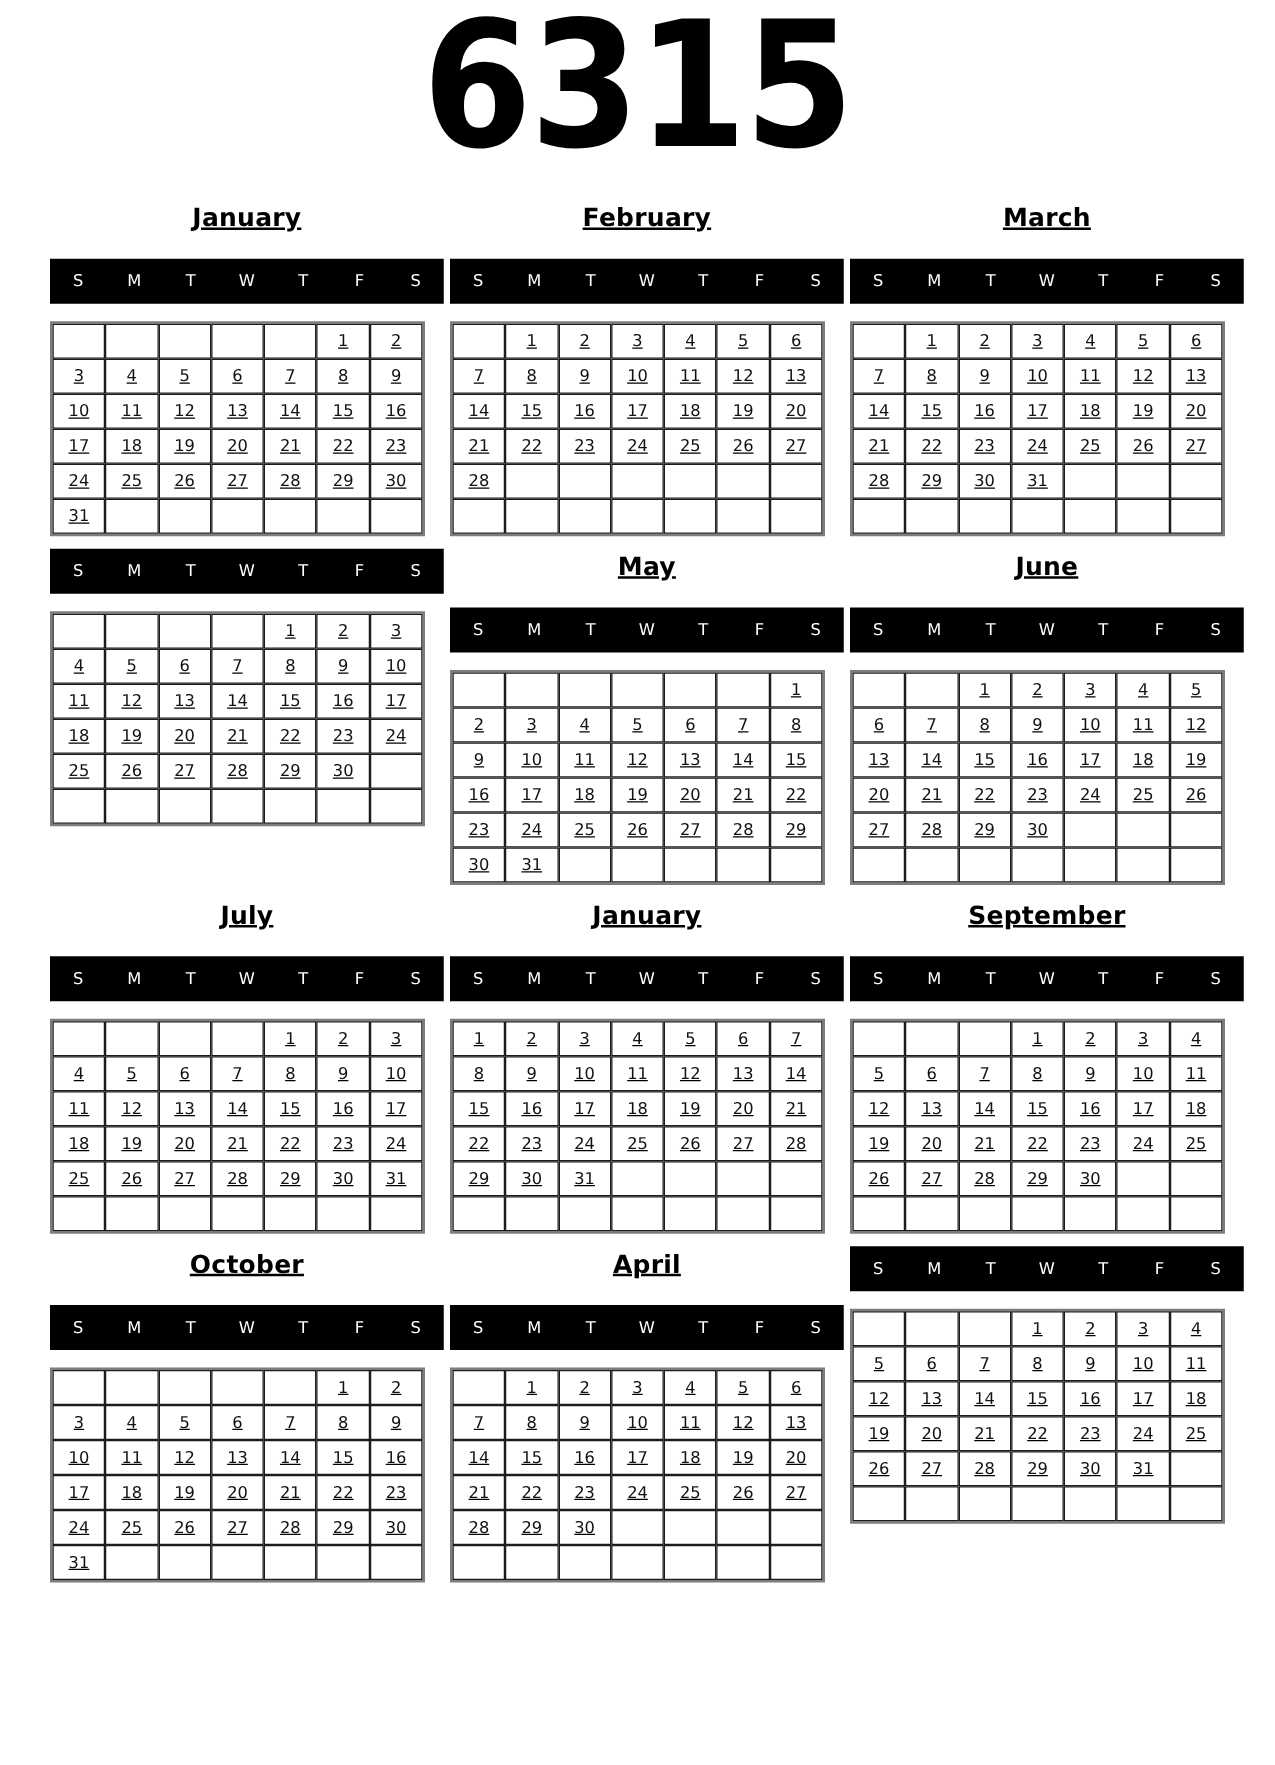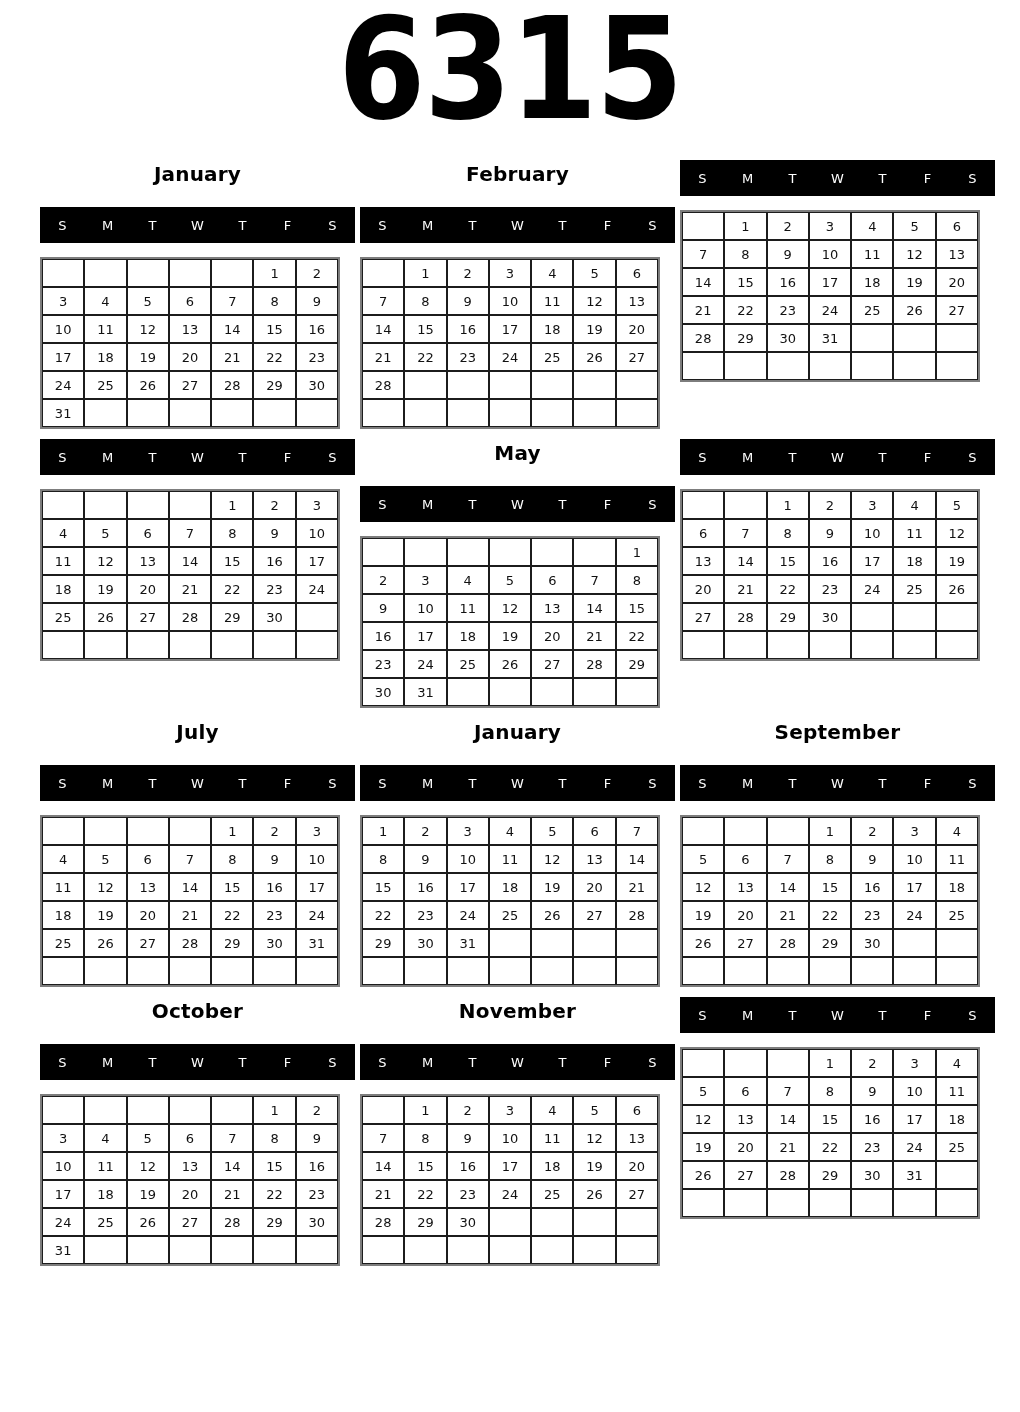--- a/index.html
+++ b/index.html
@@ -31,20 +31,21 @@
   }
   .months-grid {
     display: grid;
     grid-template-columns: repeat(3, 300px);
     column-gap: 20px;
     padding: 0 40px;
   }
   .month {
     width: 315px;
     padding-top: 10px;
+    text-decoration: underline;
   }
   .month-title {
     height: 28px;
     display: flex;
     align-items: center;
     justify-content: center;
     font-size: 20px;
     font-weight: bold;
     margin-bottom: 19px;
     letter-spacing: 0.2px;
@@ -223,20 +224,21 @@
               <td></td>
               <td></td>
               <td></td>
               <td></td>
             </tr>
           </tbody>
         </table>
   </div>
 
   <div class="month">
+    <div class="month-title">March</div>
     <div class="dow-header">
           <span>S</span>
           <span>M</span>
           <span>T</span>
           <span>W</span>
           <span>T</span>
           <span>F</span>
           <span>S</span>
         </div>
     <table class="month-grid">
@@ -434,20 +436,21 @@
               <td></td>
               <td></td>
               <td></td>
               <td></td>
             </tr>
           </tbody>
         </table>
   </div>
 
   <div class="month">
+    <div class="month-title">June</div>
     <div class="dow-header">
           <span>S</span>
           <span>M</span>
           <span>T</span>
           <span>W</span>
           <span>T</span>
           <span>F</span>
           <span>S</span>
         </div>
     <table class="month-grid">
@@ -788,21 +791,21 @@
               <td></td>
               <td></td>
               <td></td>
               <td></td>
             </tr>
           </tbody>
         </table>
   </div>
 
   <div class="month">
-    <div class="month-title">November</div>
+    <div class="month-title">April</div>
     <div class="dow-header">
           <span>S</span>
           <span>M</span>
           <span>T</span>
           <span>W</span>
           <span>T</span>
           <span>F</span>
           <span>S</span>
         </div>
     <table class="month-grid">

